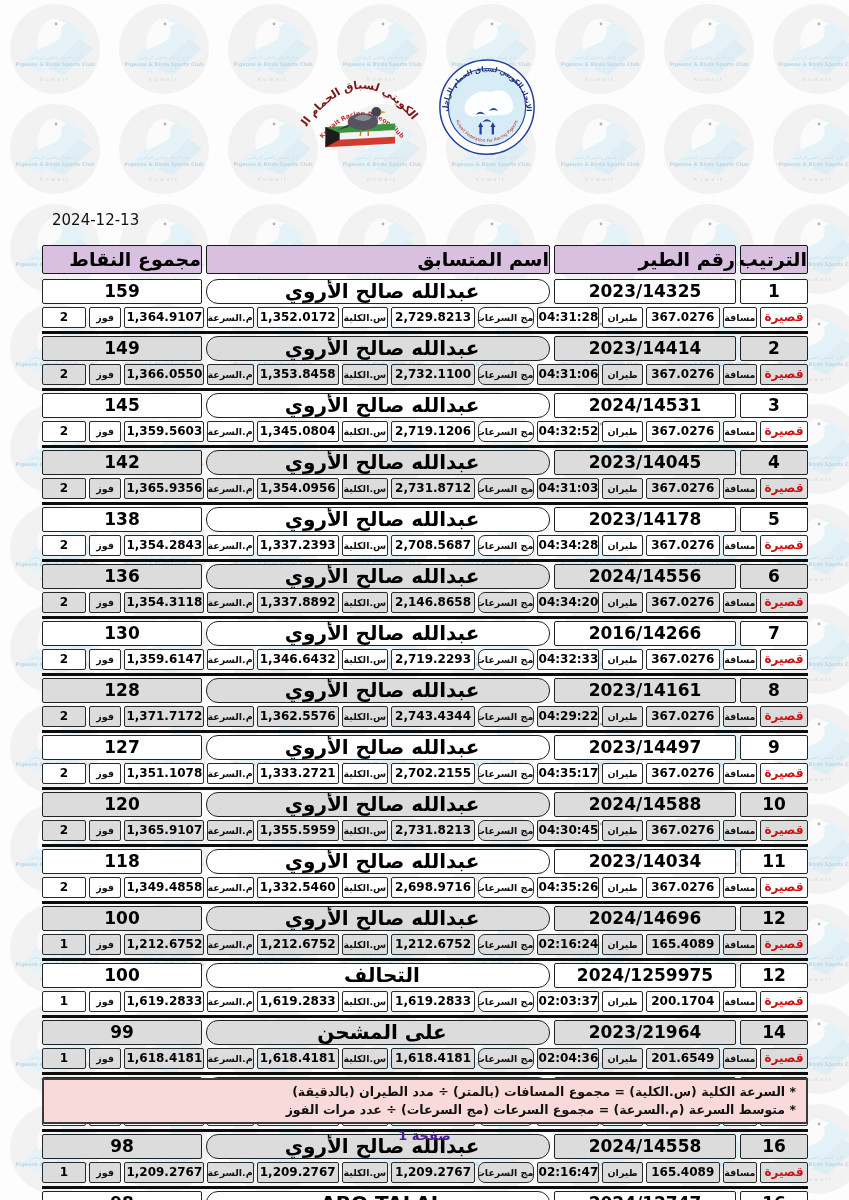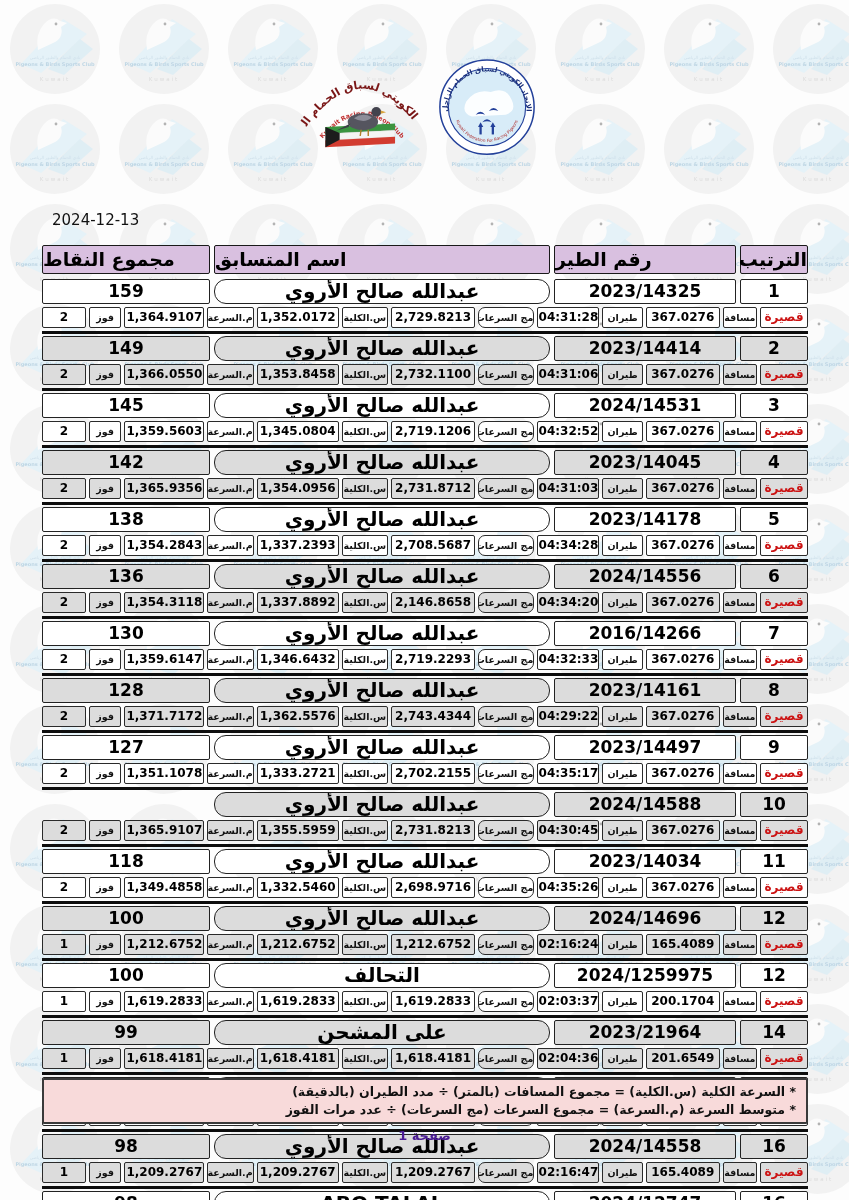--- a/index.html
+++ b/index.html
@@ -14,23 +14,23 @@
   #date{position:absolute;left:52px;top:211px;font-size:15px;color:#111;direction:ltr;}
   #titles{position:absolute;left:0;top:166px;width:100%;text-align:center;color:#e01313;
           font-weight:bold;direction:rtl;}
   #title1{font-size:20px;line-height:26px;}
   #title2{font-size:18px;line-height:25px;}
   #title3{font-size:18px;line-height:25px;letter-spacing:1px;}
   
   #table{position:absolute;left:42px;top:245px;width:766px;direction:rtl;}
   .hrow{display:flex;gap:4px;margin-bottom:5px;}
   .hcell{background:#d9c0e0;border:1.6px solid #1a1a1a;border-radius:2px;
-         font-size:19px;font-weight:bold;color:#000;text-align:left;
+         font-size:19px;font-weight:bold;color:#000;text-align:right;
          height:27px;line-height:27px;}
-  .w-rank{width:66px;} .w-bird{width:180px;} .w-name{width:334px;} .w-points{flex:1;}
+  .w-rank{width:66px;} .w-bird{width:180px;} .w-name{width:334px;padding-left:8px;} .w-points{flex:1;}
   .entry{border-bottom:3px solid #0d0d0d;padding-bottom:3px;margin-bottom:2px;}
   .main-row{display:flex;gap:4px;}
   .cell{border:1.4px solid #222;border-radius:2px;background:#fff;text-align:center;
         height:23px;line-height:23px;font-weight:bold;font-size:17px;color:#000;
         overflow:hidden;white-space:nowrap;}
   .cell.name{font-size:20px;border-radius:12px;}
   .detail-row{display:flex;gap:3px;margin-top:3px;}
   .dcell{border:1.2px solid #2a2a2a;border-radius:2px;background:#fff;text-align:center;
          height:19px;line-height:19px;overflow:hidden;white-space:nowrap;flex:1 1 auto;}
   .dcell.lbl{font-size:9.5px;font-weight:bold;color:#111;}
@@ -1395,20 +1395,21 @@
       <div class="dcell lbl b-wl">فوز</div>
       <div class="dcell val b-wv num">2</div>
     </div>
   </div>
 
   <div class="entry alt">
     <div class="main-row">
       <div class="cell w-rank">10</div>
       <div class="cell w-bird num">2024/14588</div>
       <div class="cell w-name name">عبدالله صالح الأروي</div>
+      <div class="cell w-points num">120</div>
     </div>
     <div class="detail-row">
       <div class="dcell cat">قصيرة</div>
       <div class="dcell lbl b-dl">مسافة</div>
       <div class="dcell val b-dv num">367.0276</div>
       <div class="dcell lbl b-fl">طيران</div>
       <div class="dcell val b-fv num">04:30:45</div>
       <div class="dcell lbl b-sl">مج السرعات</div>
       <div class="dcell val b-sv num">2,731.8213</div>
       <div class="dcell lbl b-tl">س.الكلية</div>

